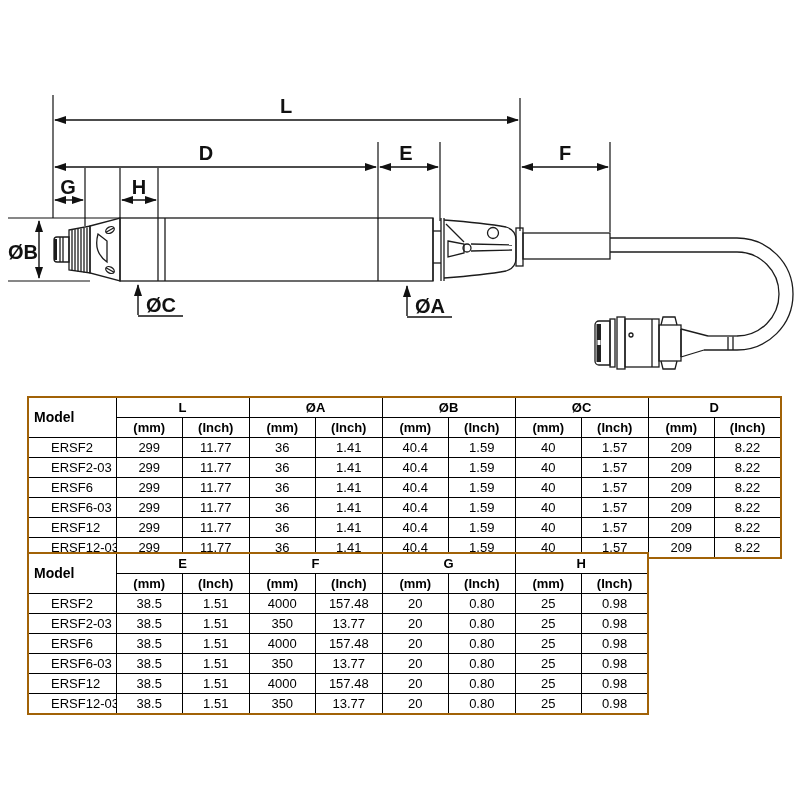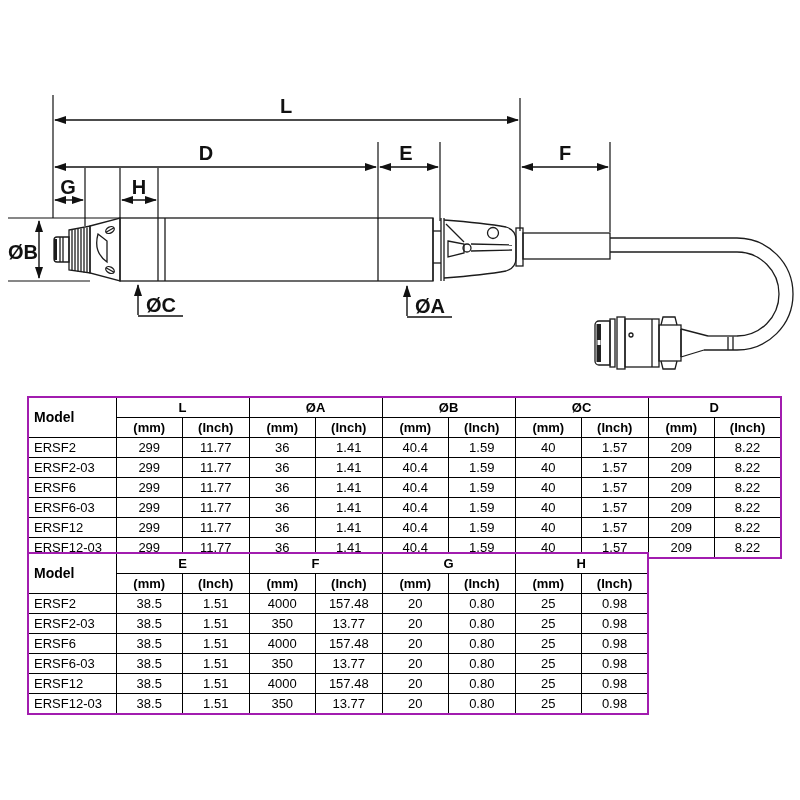--- a/index.html
+++ b/index.html
@@ -1,27 +1,27 @@
 <!DOCTYPE html>
 <html><head>
 <meta charset="utf-8">
 <style>
   html,body{margin:0;padding:0;background:#fff;}
   .stage{position:relative;width:800px;height:800px;background:#fff;overflow:hidden;
          font-family:"Liberation Sans",sans-serif;color:#000;}
   .diagram-svg{position:absolute;left:0;top:0;}
   .dim-label{font-family:"Liberation Sans",sans-serif;font-weight:bold;font-size:20px;fill:#111;}
   table.spec{position:absolute;border-collapse:collapse;table-layout:fixed;background:#fff;
-             border:2px solid #a21caf;}
+             border:2px solid #a16207;}
   .spec th,.spec td{border:1px solid #000;font-size:13px;padding:0 2px;text-align:center;
                     height:19px;line-height:19px;white-space:nowrap;overflow:hidden;
                     font-family:"Liberation Sans",sans-serif;color:#000;}
   .spec th{font-weight:bold;}
   .spec th.model-h{text-align:left;padding-left:5px;font-size:14px;}
-  .spec td.model-cell{text-align:left;padding-left:5px;}
+  .spec td.model-cell{text-align:left;padding-left:22px;}
   .t1{left:27px;top:396px;width:753px;}
   .t2{left:27px;top:552px;width:620px;}
 </style>
 </head>
 <body>
 
 <div class="stage">
 
   <svg class="diagram-svg" width="800" height="392" viewBox="0 0 800 392">
     <defs>

